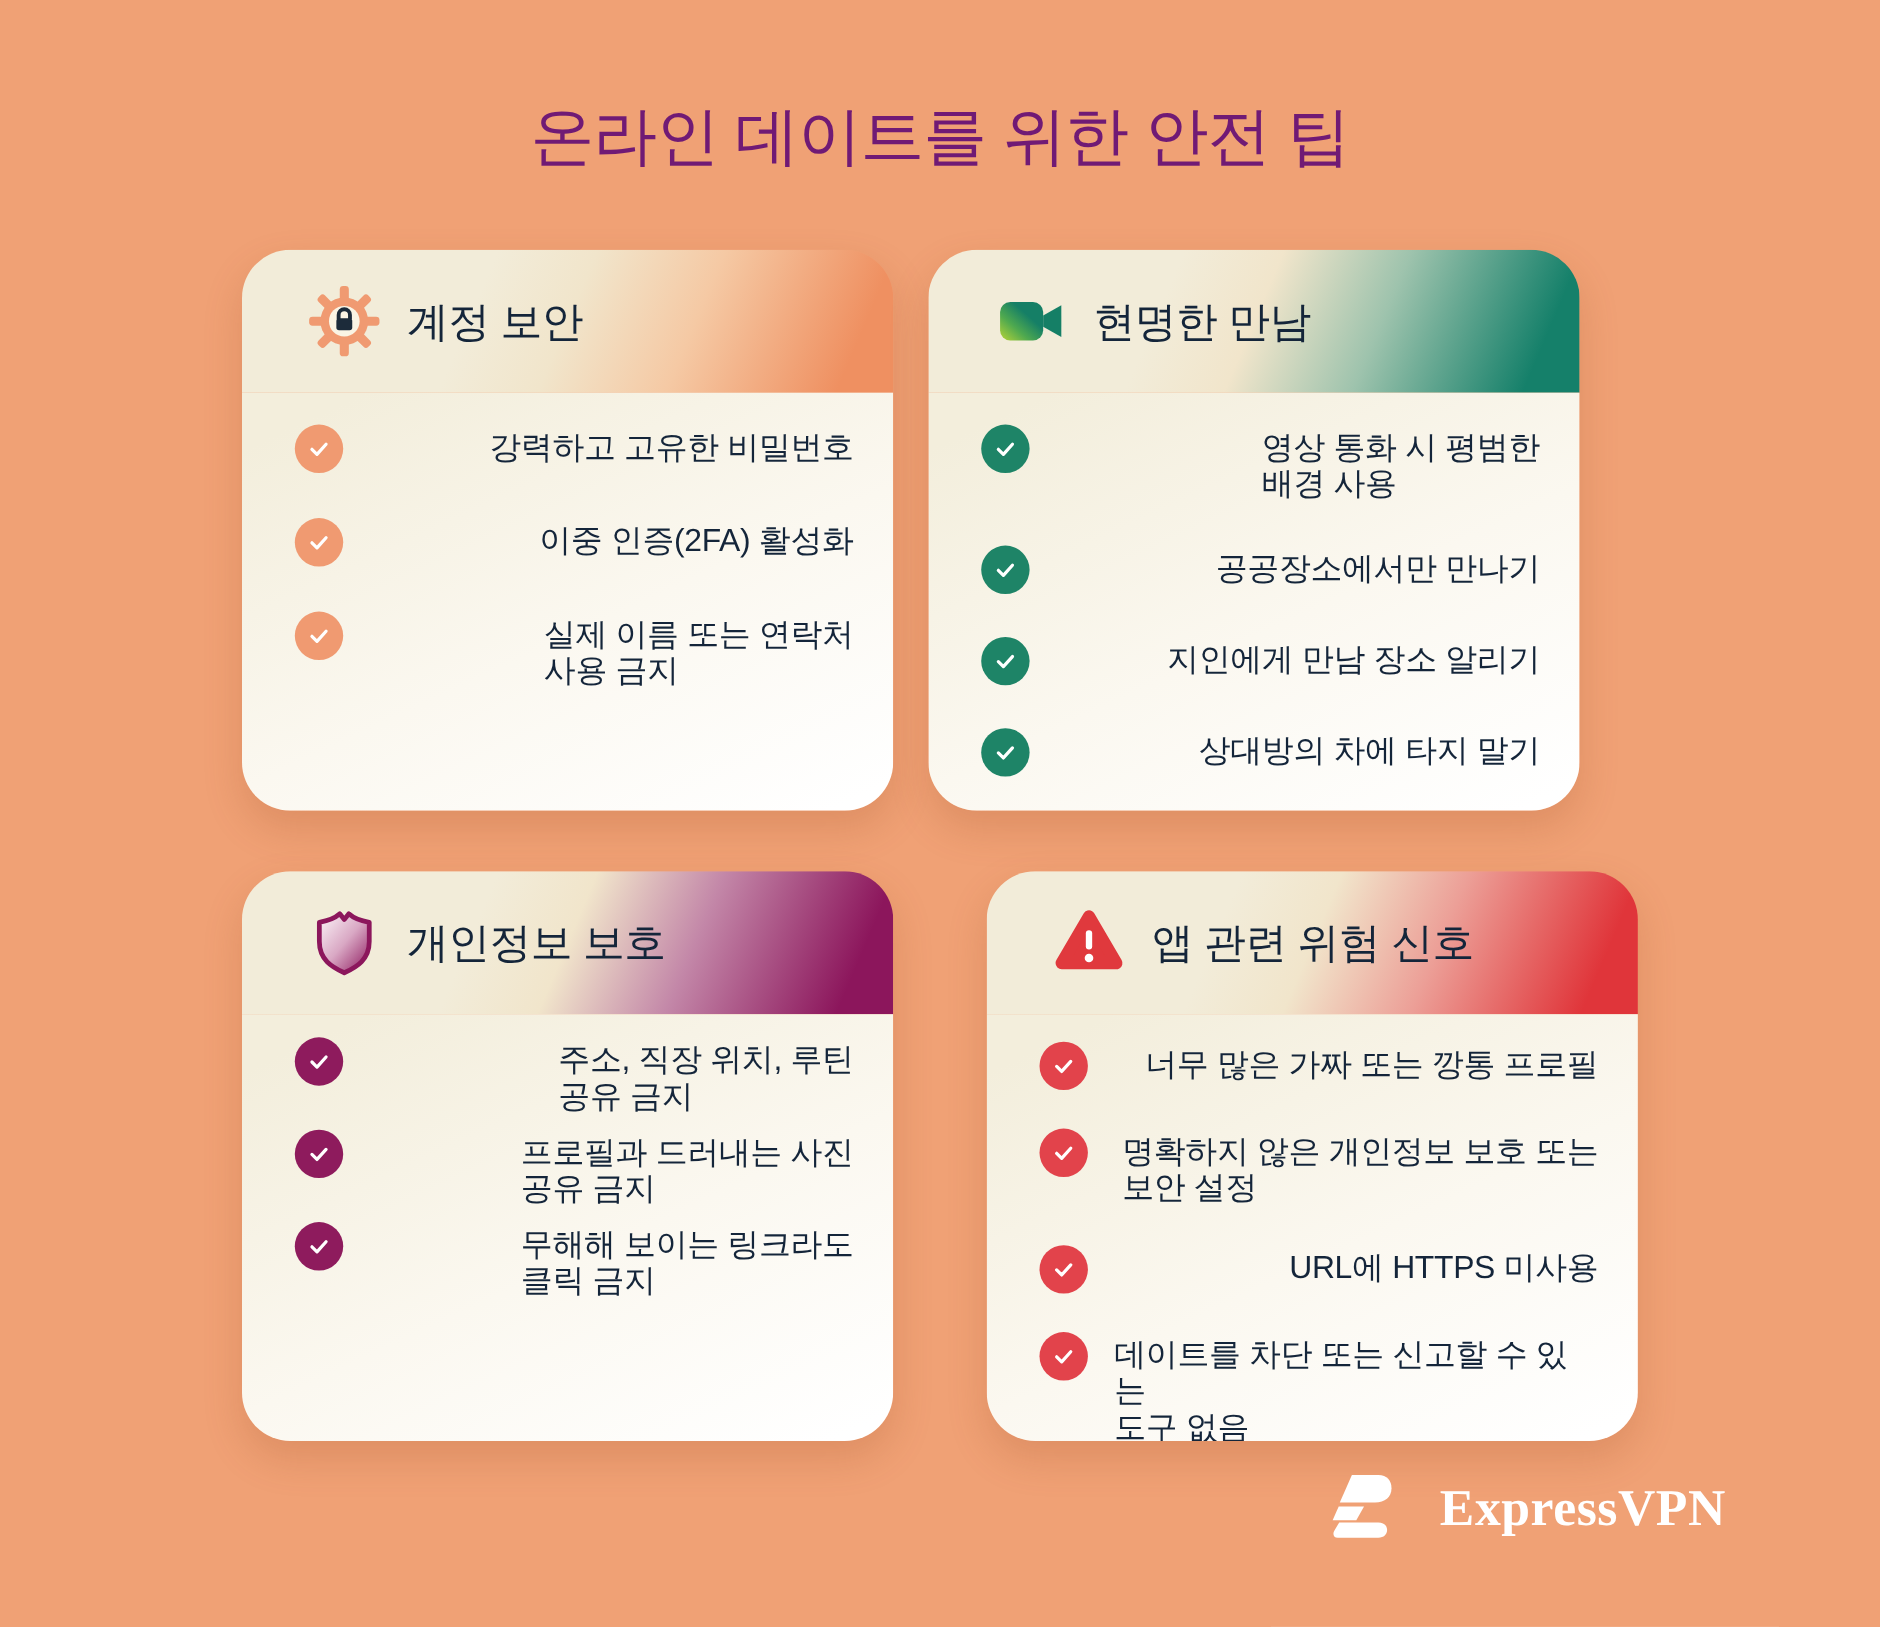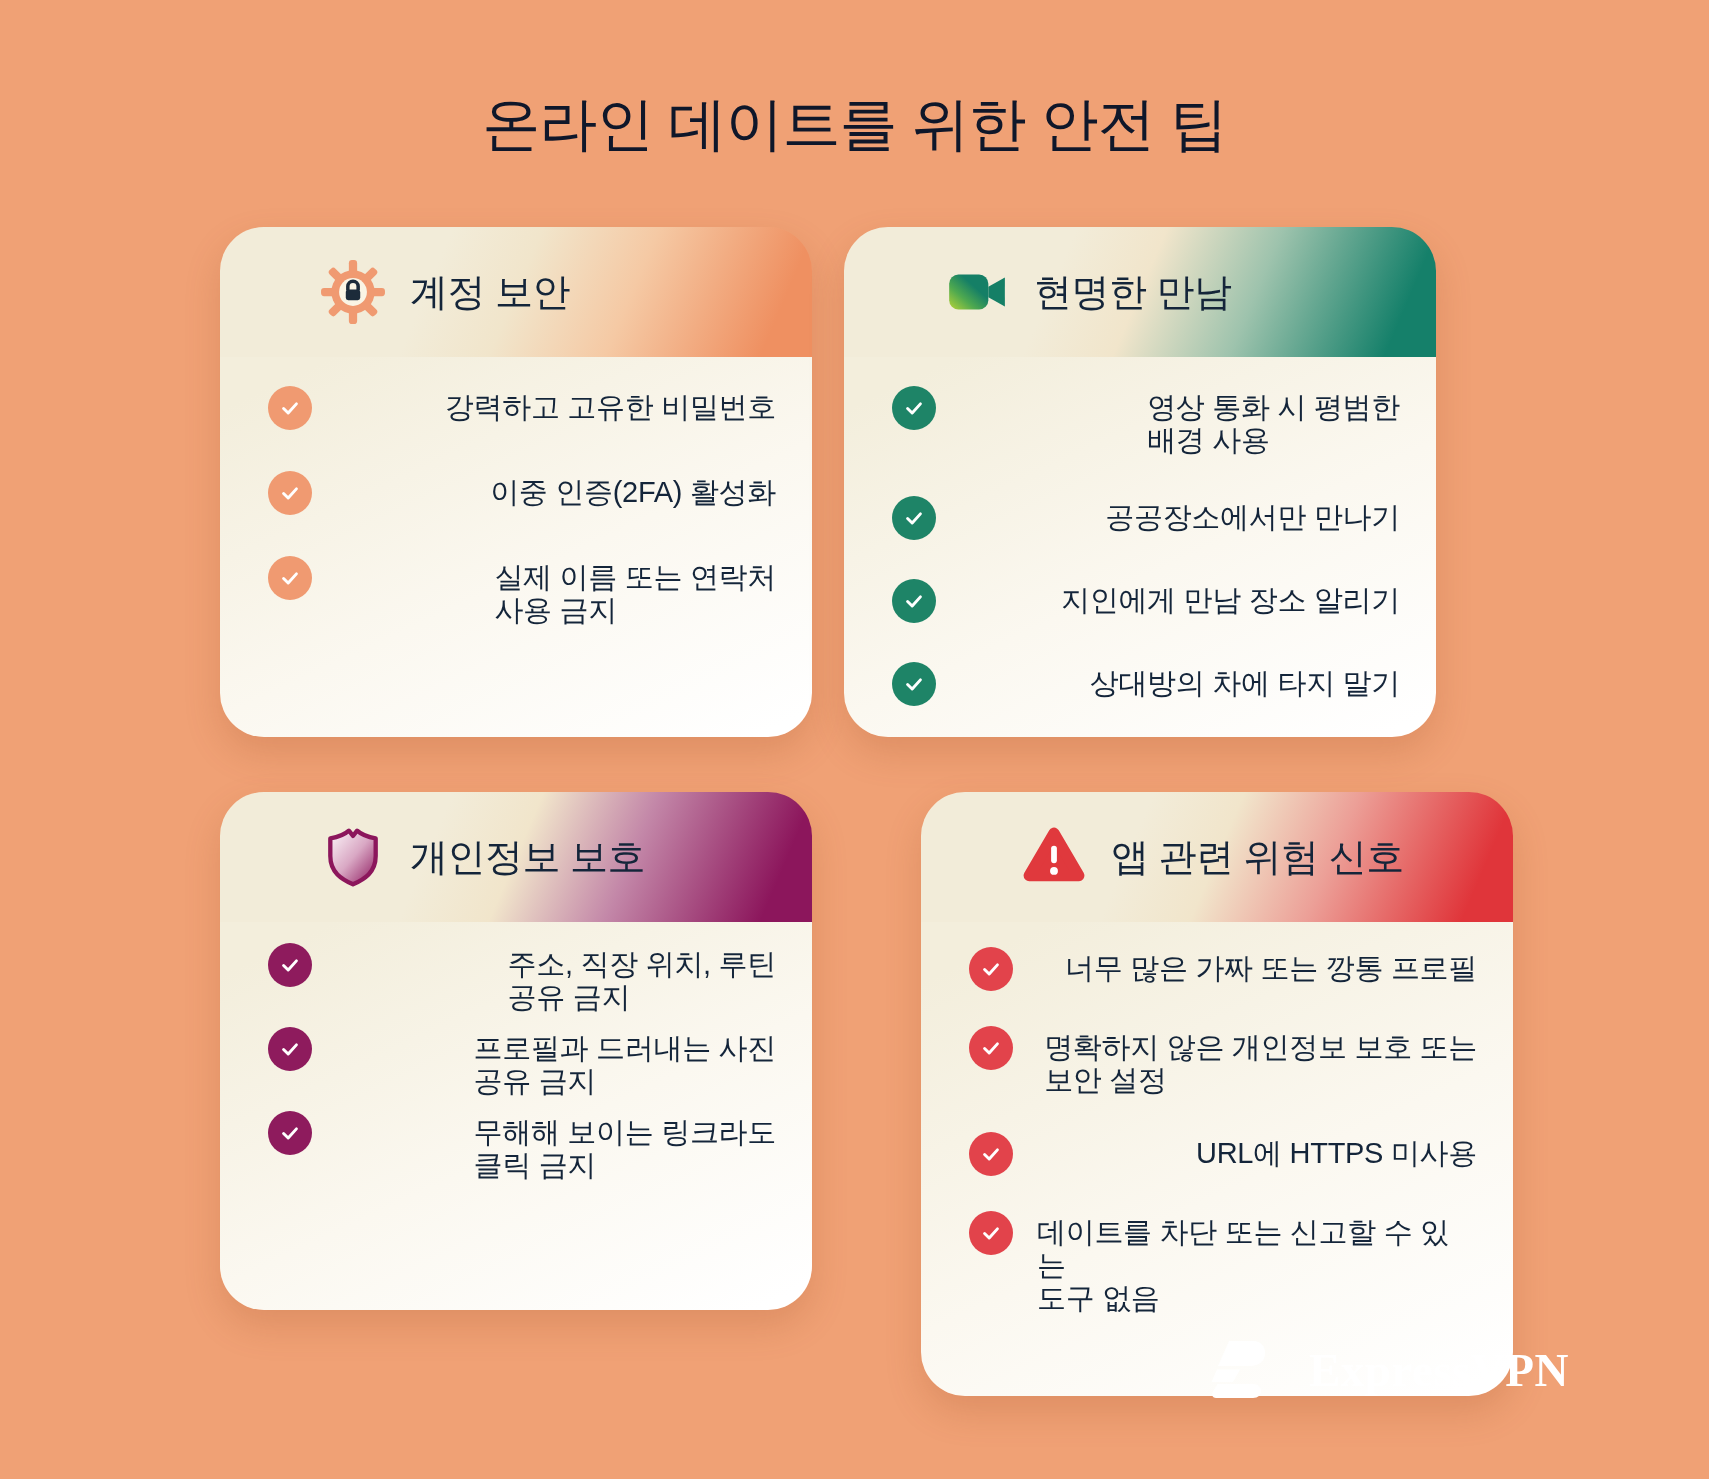--- a/index.html
+++ b/index.html
@@ -8,35 +8,35 @@
     width:1709px;height:1479px;
     background:#F0A175;
     overflow:hidden;
     font-family:"Liberation Sans","DejaVu Sans",sans-serif;
     color:#14253A;
   }
   .page-title{
     position:absolute;top:86px;left:0;width:100%;
     text-align:center;
     font-size:58px;font-weight:500;letter-spacing:-1px;
-    color:#0f172a;
+    color:#701a75;
   }
   .card{
     position:absolute;width:592px;
     border-radius:44px;overflow:hidden;
     box-shadow:0 16px 36px rgba(150,70,30,.20);
   }
   .pos-tl{left:220px;top:227px;height:510px;}
   .pos-tr{left:844px;top:227px;height:510px;}
   .pos-bl{left:220px;top:792px;height:518px;}
-  .pos-br{left:897px;top:792px;height:604px;margin-left:24px;}
+  .pos-br{left:897px;top:792px;height:518px;}
   .card-header{
     height:130px;
     display:flex;align-items:center;
-    padding:0 30px 0 100px;gap:24px;
+    padding:0 30px 0 60px;gap:24px;
     background:linear-gradient(113deg,#F2ECD9 36%,#F1E5CB 50%,var(--accent-mid) 68%,var(--accent) 92%);
   }
   .card-header .hicon{flex:none;width:66px;height:66px;}
   .card-title{font-size:38px;font-weight:500;letter-spacing:-0.5px;}
   .card-body{
     height:calc(100% - 130px);
     box-sizing:border-box;
     background:linear-gradient(155deg,#F3EEDC 8%,#FBF8F0 55%,#FFFFFF 96%);
     padding:var(--pad-top,34px) 36px 26px 48px;
     display:flex;flex-direction:column;gap:var(--gap,44px);

